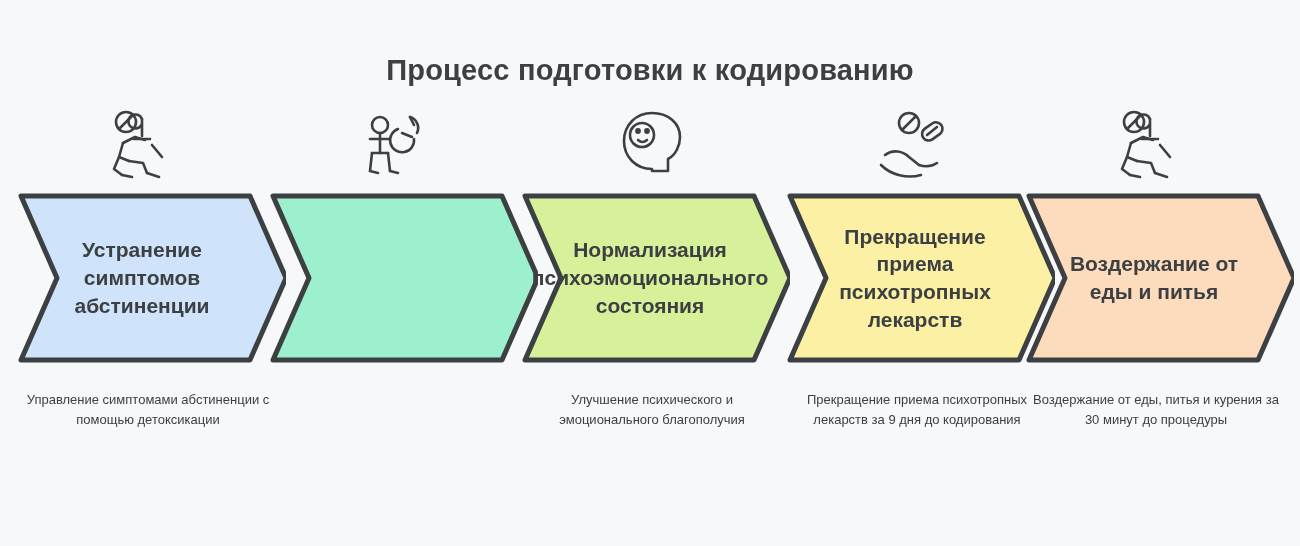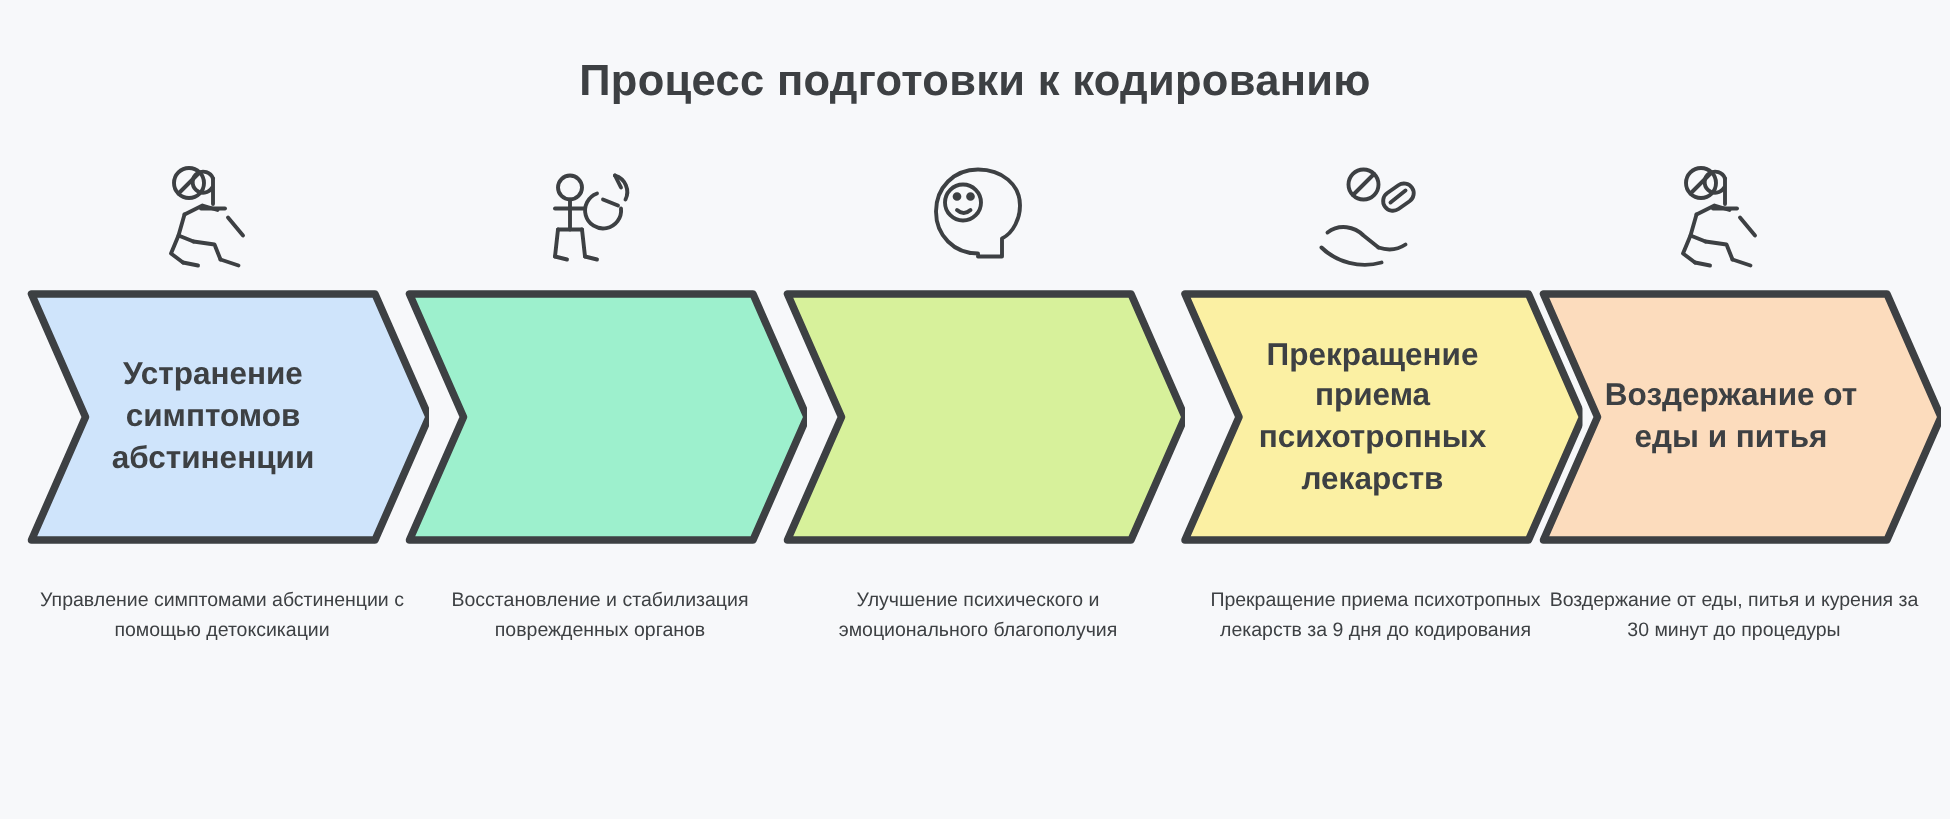--- a/index.html
+++ b/index.html
@@ -13,21 +13,21 @@
     font-family: "Liberation Sans", sans-serif;
     overflow: hidden;
   }
   .page {
     position: relative;
     width: 1300px;
     height: 546px;
   }
   .title {
     position: absolute;
-    top: 38px;
+    top: 54px;
     left: 0;
     width: 1300px;
     text-align: center;
     font-size: 29px;
     font-weight: bold;
     color: #3d4043;
     letter-spacing: 0.2px;
   }
   .steps {
     position: absolute;
@@ -152,40 +152,40 @@
             <path d="M52 8 l4 8"></path>
             <path d="M44 24 l10 4"></path>
           </g>
         </svg>
       </div>
       <div class="chev-wrap">
         <svg width="268" height="170" viewBox="0 0 268 170">
           <path d="M3 3 H232 L268 85 L232 167 H3 L39 85 Z" fill="#9df0cd" stroke="#3d4043" stroke-width="5" stroke-linejoin="round"></path>
         </svg>
       </div>
-      <div class="desc">Восстановление и стабилизация поврежденных органов</div>
     </div>
 
     <div class="step" style="left:522px;">
       <div class="icon-wrap">
         <svg width="84" height="80" viewBox="0 0 84 80">
           <g fill="none" stroke="#3d4043" stroke-width="2.6" stroke-linecap="round" stroke-linejoin="round">
             <path d="M58 62 l0 -12 c8 -4 12 -14 12 -22 C70 14 58 4 42 4 C26 4 14 16 14 32 c0 16 12 28 28 28 l0 2 z"></path>
             <circle cx="32" cy="26" r="12"></circle>
             <circle cx="28" cy="22" r="1.6" fill="#3d4043"></circle>
             <circle cx="37" cy="22" r="1.6" fill="#3d4043"></circle>
             <path d="M28 31 q4.5 4 9 0"></path>
           </g>
         </svg>
       </div>
       <div class="chev-wrap">
         <svg width="268" height="170" viewBox="0 0 268 170">
           <path d="M3 3 H232 L268 85 L232 167 H3 L39 85 Z" fill="#d7f19b" stroke="#3d4043" stroke-width="5" stroke-linejoin="round"></path>
         </svg>
       </div>
+      <div class="chev-label">Нормализация психоэмоционального состояния</div>
       <div class="desc">Улучшение психического и эмоционального благополучия</div>
     </div>
 
     <div class="step" style="left:774px;margin-left:13px;">
       <div class="icon-wrap">
         <svg width="84" height="80" viewBox="0 0 84 80">
           <g fill="none" stroke="#3d4043" stroke-width="2.6" stroke-linecap="round" stroke-linejoin="round">
             <circle cx="34" cy="14" r="10"></circle>
             <line x1="27" y1="21" x2="41" y2="7"></line>
             <rect x="46" y="16" width="22" height="13" rx="6.5" transform="rotate(-35 57 22)"></rect>

